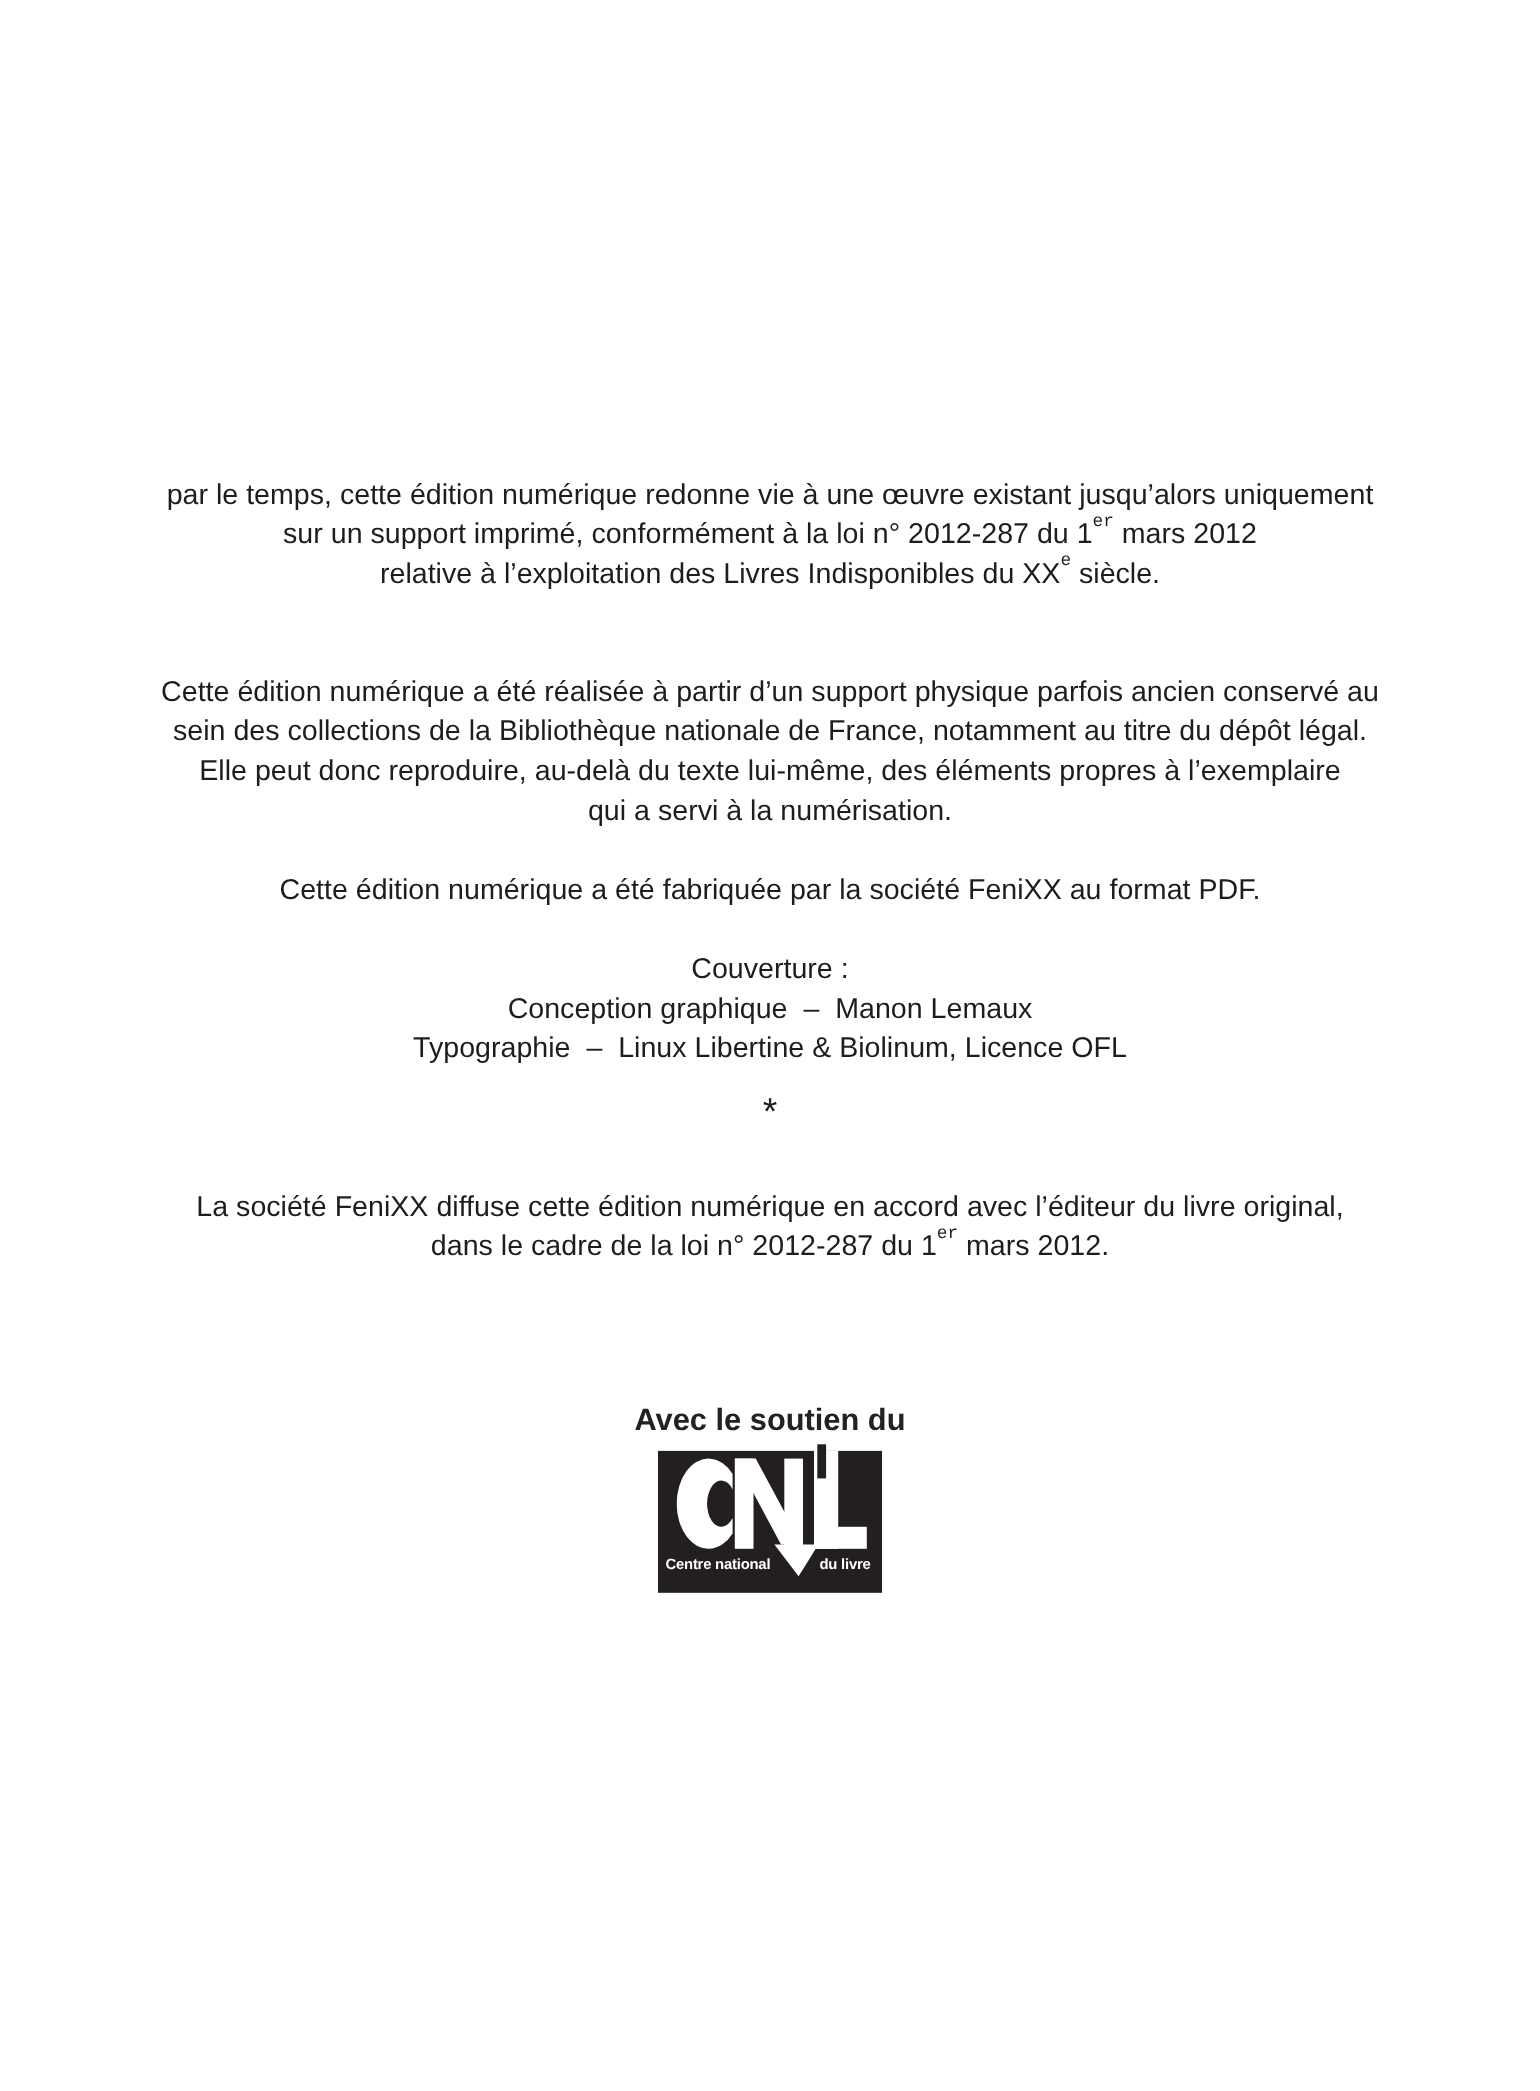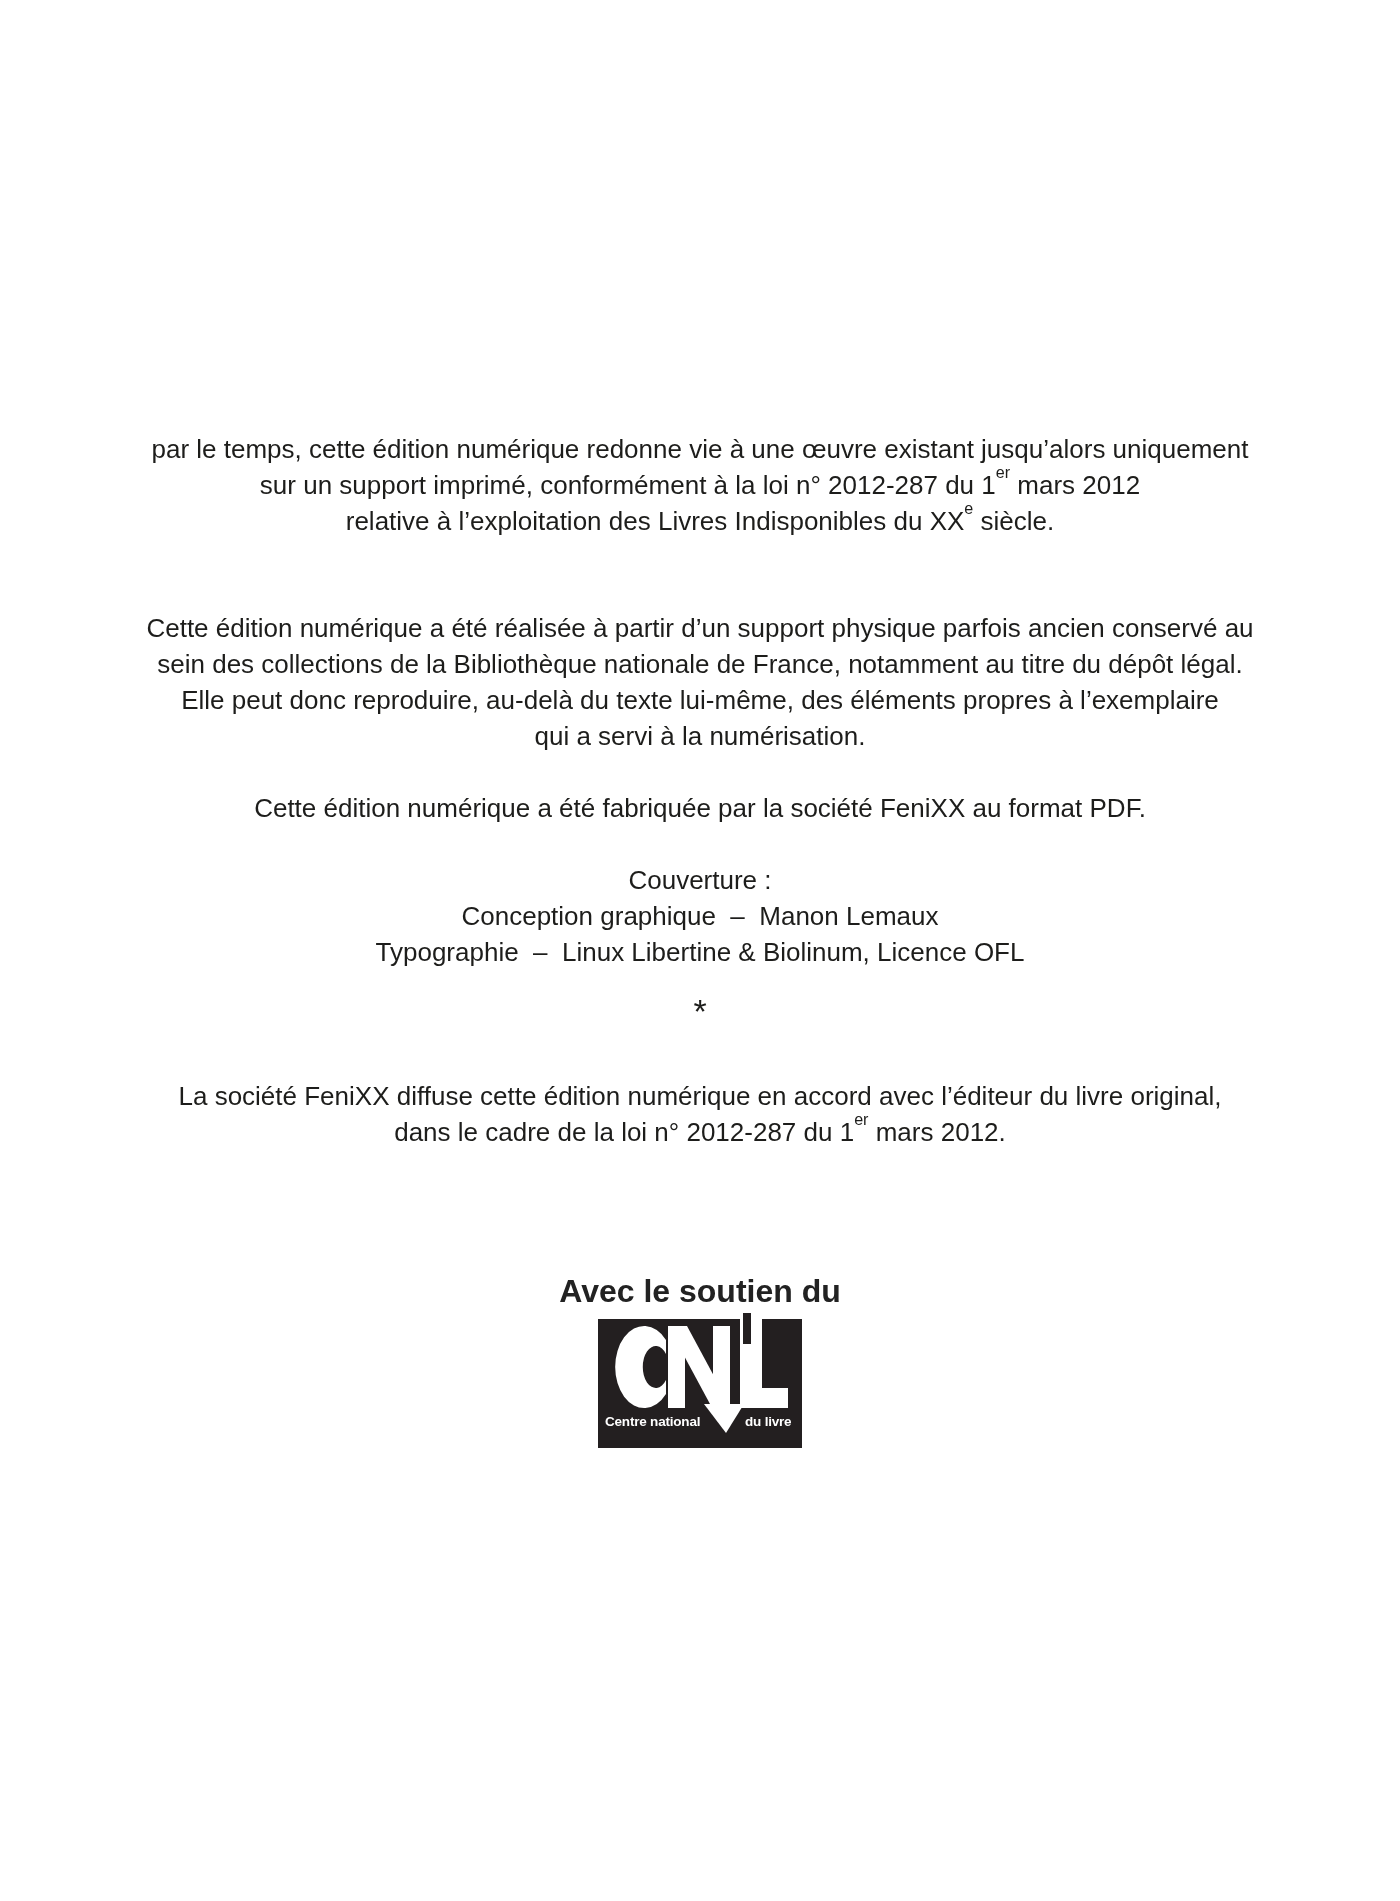--- a/index.html
+++ b/index.html
@@ -25,34 +25,35 @@
     color: #1d1d1b;
   }
   .ln {
     white-space: pre-wrap; 
   }
   .ln sup {
     font-size: 0.62em;
     line-height: 0;
     position: relative;
     top: -0.38em;
+    font-family: Liberation Mono, monospace;
   }
   #para1 { top: 431px; }
   #para2 { top: 610px; }
   #para3 { top: 790px; }
   #couverture { top: 862px; }
   #separator {
     top: 993px;
     font-size: 34px;
     line-height: 36px;
   }
   #para4 { top: 1078px; }
   #support-line {
     top: 1274px;
-    font-size: 32px;
+    font-size: 28px;
     line-height: 34px;
     font-weight: bold;
     color: #222222;
   }
   #cnl-logo {
     position: absolute;
     top: 1312px;
     left: 598px;
     width: 236px;
     height: 140px;

